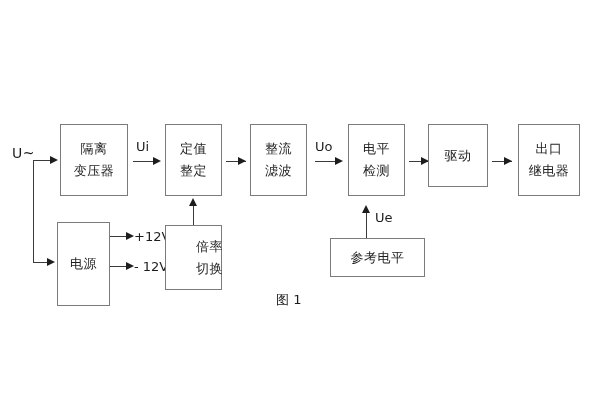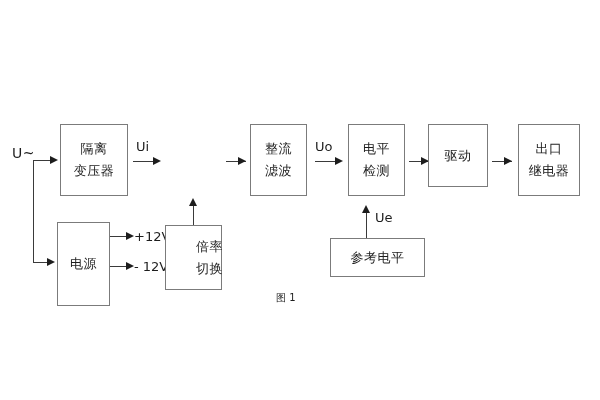--- a/index.html
+++ b/index.html
@@ -38,21 +38,21 @@
     color: #1d1d1d;
     white-space: nowrap;
     line-height: 14px;
   }
   .label.big {
     font-size: 14px;
     letter-spacing: 0.5px;
   }
   .caption {
     position: absolute;
-    font-size: 10px;
+    font-size: 13px;
     color: #1d1d1d;
     white-space: nowrap;
   }
   
   .hline {
     position: absolute;
     height: 0;
     border-top: 1.4px solid #3a3a3a;
   }
   .vline {
@@ -93,20 +93,24 @@
 
   <div class="box" style="left:60px; top:124px; width:68px; height:72px;">
     <span class="line">隔离</span>
     <span class="line">变压器</span>
   </div>
 
   <div class="label" style="left:136px; top:140px;">Ui</div>
   <div class="hline" style="left:133px; top:161px; width:22px;"></div>
   <div class="arrow-r" style="left:153px; top:156.5px;"></div>
 
+  <div class="box" style="left:165px; top:124px; width:57px; height:72px;">
+    <span class="line">定值</span>
+    <span class="line">整定</span>
+  </div>
 
   <div class="hline" style="left:226px; top:161px; width:20px;"></div>
   <div class="arrow-r" style="left:238px; top:156.5px;"></div>
 
   <div class="box" style="left:250px; top:124px; width:57px; height:72px;">
     <span class="line">整流</span>
     <span class="line">滤波</span>
   </div>
 
   <div class="label" style="left:315px; top:140px;">Uo</div>

